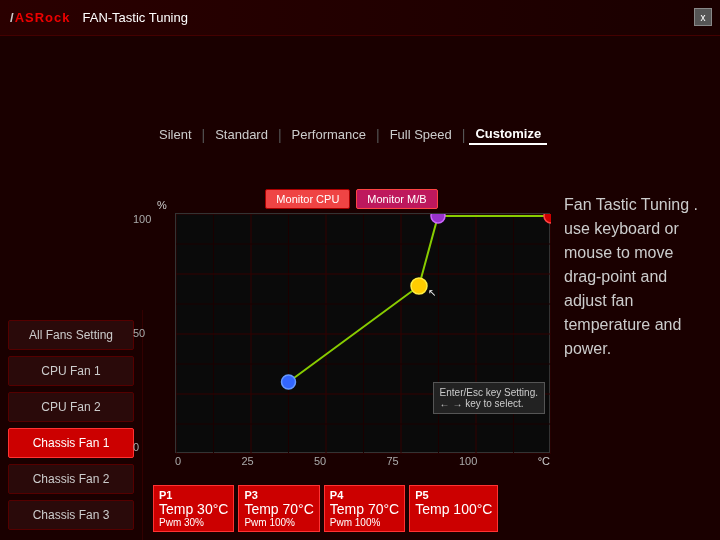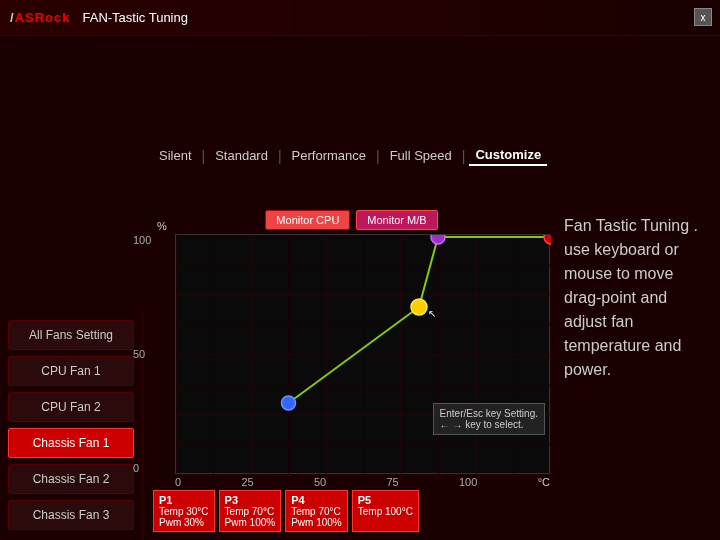--- a/index.html
+++ b/index.html
@@ -215,38 +215,38 @@
       padding: 4px;
       font-size: 16px;
       color: #ccc;
       line-height: 1.5;
     }
 
     
     #points-row {
       display: flex;
       gap: 4px;
-      margin-top: 2px;
+      margin-top: 18px;
     }
     .point-card {
       background: #cc0000;
       border: 1px solid #ff3333;
       padding: 3px 5px;
       font-size: 10px;
       color: #fff;
       min-width: 52px;
       text-align: left;
     }
     .point-card.selected {
       background: #ffcc00;
       border-color: #ffee44;
       color: #000;
     }
     .point-card .pt-label { font-weight: bold; font-size: 11px; }
-    .point-card .pt-temp { font-size: 10px; }
+    .point-card .pt-temp { font-size: 14px; }
     .point-card .pt-pwm { font-size: 10px; }
 
     #chart-outer {
       position: relative;
       padding-left: 22px;
     }
   </style>
 </head>
 <body>
 

